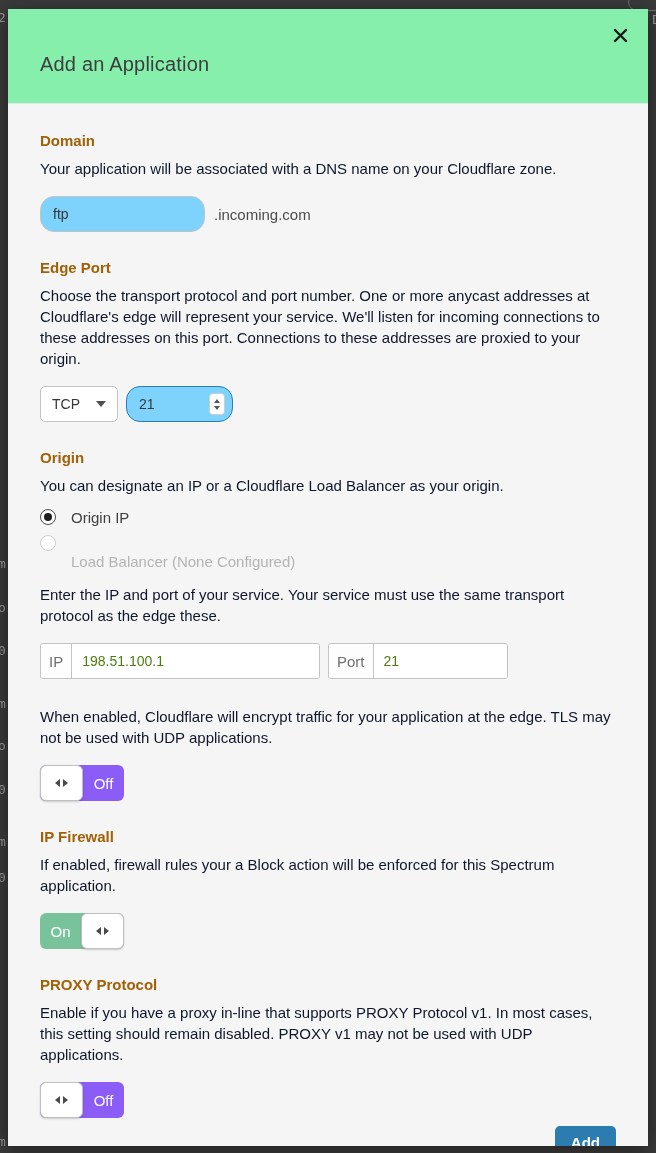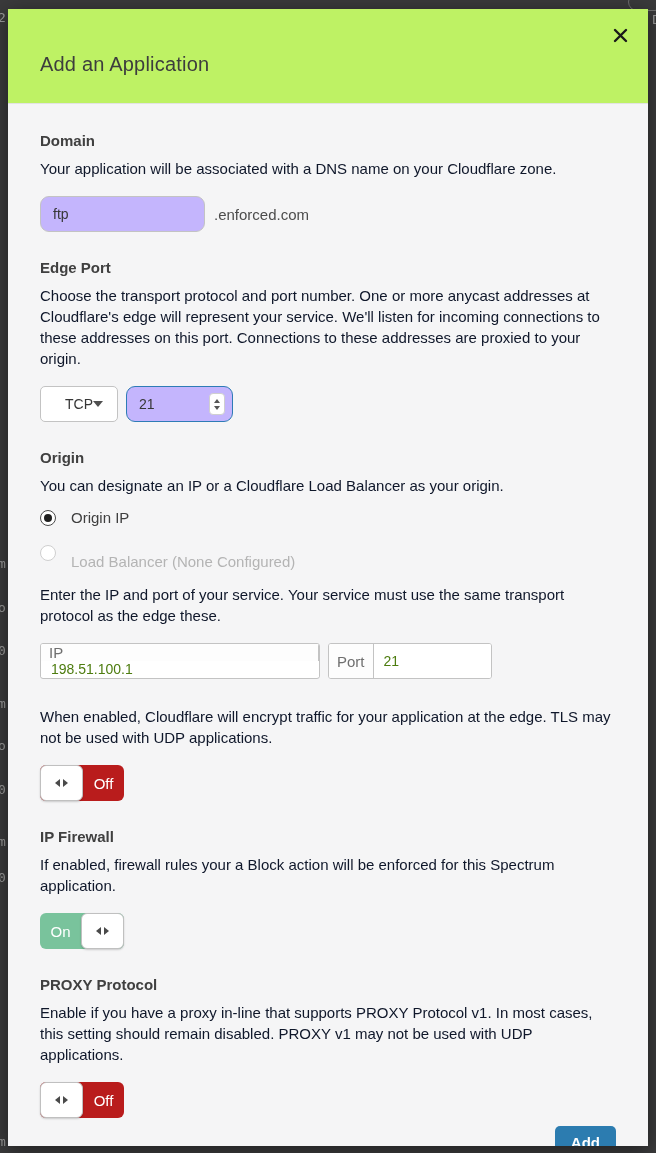--- a/index.html
+++ b/index.html
@@ -21,68 +21,68 @@
     position:absolute; top:-7px; right:-8px; width:36px; height:18px;
     border:1.5px solid #707070; border-radius:9px; background:transparent;
   }
   
   .modal {
     position:absolute; left:8px; top:9px; width:640px; height:1137px;
     background:#f5f5f6; box-shadow:0 4px 18px rgba(0,0,0,.45);
     overflow:hidden;
   }
   .modal-header {
-    background:#bef264; height:95px; position:relative;
+    background:#86efac; height:95px; position:relative;
     border-bottom:1px solid #e3e3e3; padding:44px 32px 0 32px;
   }
   .modal-title { font-size:20px; font-weight:400; color:#3d3d3d; letter-spacing:.2px; }
   .close-btn {
     position:absolute; top:17px; right:17px; width:22px; height:22px;
     display:flex; align-items:center; justify-content:center; cursor:pointer;
     background:none; border:none;
   }
   .modal-body { padding:28px 32px 0 32px; }
 
-  .section-label { font-size:15px; font-weight:700; color:#404040; margin-bottom:9px; }
+  .section-label { font-size:15px; font-weight:700; color:#a16207; margin-bottom:9px; }
   .section p { font-size:15px; line-height:21px; color:#0f172a; margin-bottom:17px; max-width:580px; }
   .section { margin-bottom:27px; }
 
   
   .text-input {
-    height:36px; border:1px solid #c3c3c3; border-radius:9px; background:#c4b5fd;
+    height:36px; border:1px solid #c3c3c3; border-radius:14px; background:#7dd3fc;
     font-family:"Liberation Sans", sans-serif; font-size:14px; color:#363636;
     padding:0 12px; outline:none;
   }
   .domain-row { display:flex; align-items:center; }
   .domain-input { width:165px; }
   .domain-suffix { font-size:15px; color:#4c4c4c; margin-left:9px; }
 
   .edgeport-row { display:flex; align-items:center; gap:8px; }
   .select-box {
     width:78px; height:36px; border:1px solid #c3c3c3; border-radius:5px; background:#fff;
-    display:flex; align-items:center; justify-content:space-between; padding:0 24px; cursor:pointer;
+    display:flex; align-items:center; justify-content:space-between; padding:0 11px; cursor:pointer;
   }
   .select-box .sel-val { font-size:14px; color:#363636; }
   .caret-down {
     width:0; height:0; border-left:5px solid transparent; border-right:5px solid transparent;
     border-top:6px solid #4f4f4f;
   }
   .number-wrap { position:relative; }
   .port-input { width:107px; border:1.5px solid #2e7cb6; }
   .spinner {
     position:absolute; right:8px; top:7px; width:16px; height:22px;
     border:1px solid #cfcfcf; border-radius:4px; background:#fff;
     display:flex; flex-direction:column; align-items:center; justify-content:center; gap:3px;
     cursor:pointer;
   }
   .spin-up { width:0;height:0;border-left:3.5px solid transparent;border-right:3.5px solid transparent;border-bottom:4px solid #555; }
   .spin-down { width:0;height:0;border-left:3.5px solid transparent;border-right:3.5px solid transparent;border-top:4px solid #555; }
 
   
-  .radio-row { display:flex; align-items:center; margin-bottom:9px; cursor:pointer; }
+  .radio-row { display:flex; margin-bottom:9px; cursor:pointer; }
   .radio-circle {
     width:16px; height:16px; border-radius:50%; border:1.5px solid #4a4a4a; background:#fff;
     display:flex; align-items:center; justify-content:center; flex:none;
   }
   .radio-dot { width:8px; height:8px; border-radius:50%; background:#1f1f1f; }
   .radio-label { font-size:15px; color:#3f3f3f; margin-left:15px; }
   .radio-row.disabled .radio-circle { border-color:#cfcfcf; }
   .radio-row.disabled .radio-label { color:#b4b4b4;margin-top:18px; }
   .radio-group { margin-bottom:14px; }
 
@@ -93,37 +93,37 @@
     border-radius:3px; background:#fff; overflow:hidden;
   }
   .prefix-label {
     display:flex; align-items:center; padding:0 8px; font-size:15px; color:#6f6f6f;
     border-right:1px solid #c3c3c3; background:#fdfdfd;
   }
   .prefix-group input {
     border:none; outline:none; font-family:"Liberation Sans", sans-serif;
     font-size:14px; color:#4d7c0f; padding:0 10px;
   }
-  .ip-group { width:280px;flex-direction:column; }
+  .ip-group { width:280px; }
   .ip-group input { width:100%; }
-  .portfield-group { width:164px; }
+  .portfield-group { width:180px; }
   .portfield-group input { width:100%; }
 
   
   .toggle {
     width:84px; height:36px; border-radius:6px; display:flex; cursor:pointer;
     font-size:15px; overflow:visible;
   }
   .toggle .handle {
     width:43px; height:36px; background:#fff; border:1px solid #c0c0c0; border-radius:6px;
     display:flex; align-items:center; justify-content:center; gap:3px;
     box-shadow:0 1px 2px rgba(0,0,0,.18);
   }
   .toggle .state-label { flex:1; display:flex; align-items:center; justify-content:center; color:#fff; }
-  .toggle.off { background:#b91c1c; }
+  .toggle.off { background:#8b5cf6; }
   .toggle.on  { background:#79c39c; }
   .tri-left  { width:0;height:0;border-top:4px solid transparent;border-bottom:4px solid transparent;border-right:5px solid #4a4a4a; }
   .tri-right { width:0;height:0;border-top:4px solid transparent;border-bottom:4px solid transparent;border-left:5px solid #4a4a4a; }
 
   
   .modal-footer { display:flex; justify-content:flex-end; padding:8px 32px 32px 32px; }
   .add-btn {
     min-width:60px; height:33px; background:#2c7cb0; color:#fff; border:none; border-radius:5px;
     font-family:"Liberation Sans", sans-serif; font-size:15px; font-weight:700;
     padding:0 16px; cursor:pointer;
@@ -160,21 +160,21 @@
     </button>
   </div>
 
   <div class="modal-body">
 
     <div class="section">
       <div class="section-label">Domain</div>
       <p>Your application will be associated with a DNS name on your Cloudflare zone.</p>
       <div class="domain-row">
         <input class="text-input domain-input" type="text" value="ftp" style="">
-        <span class="domain-suffix">.enforced.com</span>
+        <span class="domain-suffix">.incoming.com</span>
       </div>
     </div>
 
     <div class="section">
       <div class="section-label">Edge Port</div>
       <p>Choose the transport protocol and port number. One or more anycast addresses at Cloudflare's edge will represent your service. We'll listen for incoming connections to these addresses on this port. Connections to these addresses are proxied to your origin.</p>
       <div class="edgeport-row">
         <div class="select-box">
           <span class="sel-val">TCP</span>
           <span class="caret-down"></span>

